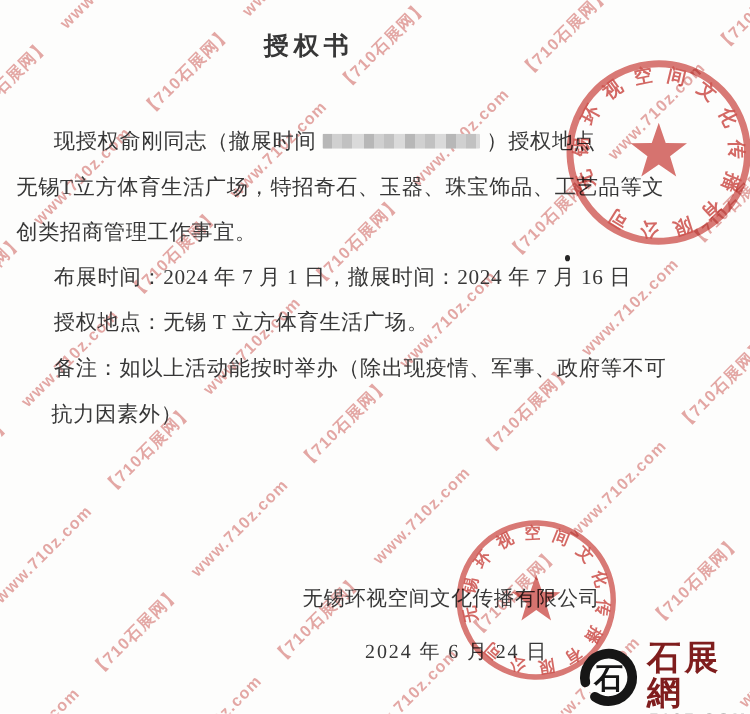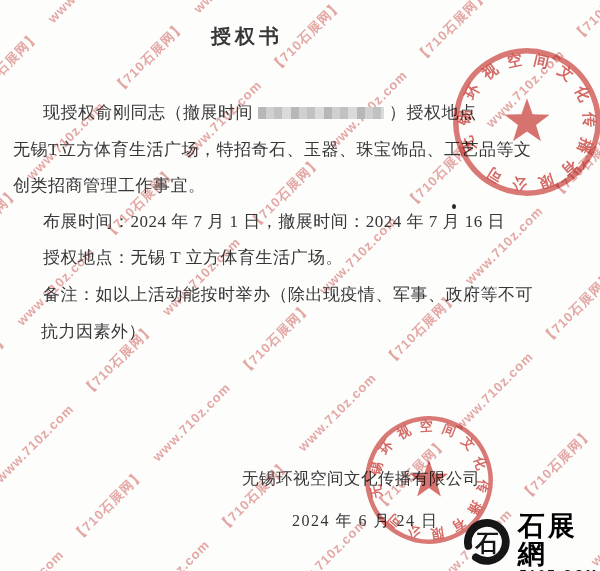--- a/index.html
+++ b/index.html
@@ -122,18 +122,18 @@
     <polygon points="0,-22 5.17,-7.12 20.92,-6.8 8.37,2.72 12.93,17.8 0,8.8 -12.93,17.8 -8.37,2.72 -20.92,-6.8 -5.17,-7.12" fill="#d05550" opacity="0.82" transform="scale(0.92)"></polygon>
   </svg>
 
   <div class="logo">
     <svg width="56" height="59" viewBox="0 0 60 63">
       <circle cx="30" cy="32" r="22" fill="#fdfdfc" stroke="none"></circle>
       <circle cx="30" cy="32" r="22" fill="none" stroke="#161616" stroke-width="9" stroke-linecap="round" stroke-dasharray="121 17" transform="rotate(168 30 32)"></circle>
       <text x="30" y="42" font-size="27" font-weight="bold" fill="#161616" text-anchor="middle" font-family="'Liberation Serif',serif">石</text>
     </svg>
     <div class="logo-text">
-      <div class="logo-name" style="color:#000000">石展網</div>
+      <div class="logo-name" style="color:#7f1d1d">石展網</div>
       <div class="logo-domain">710Z.COM</div>
     </div>
   </div>
 
 </div>
 
 </body></html>

